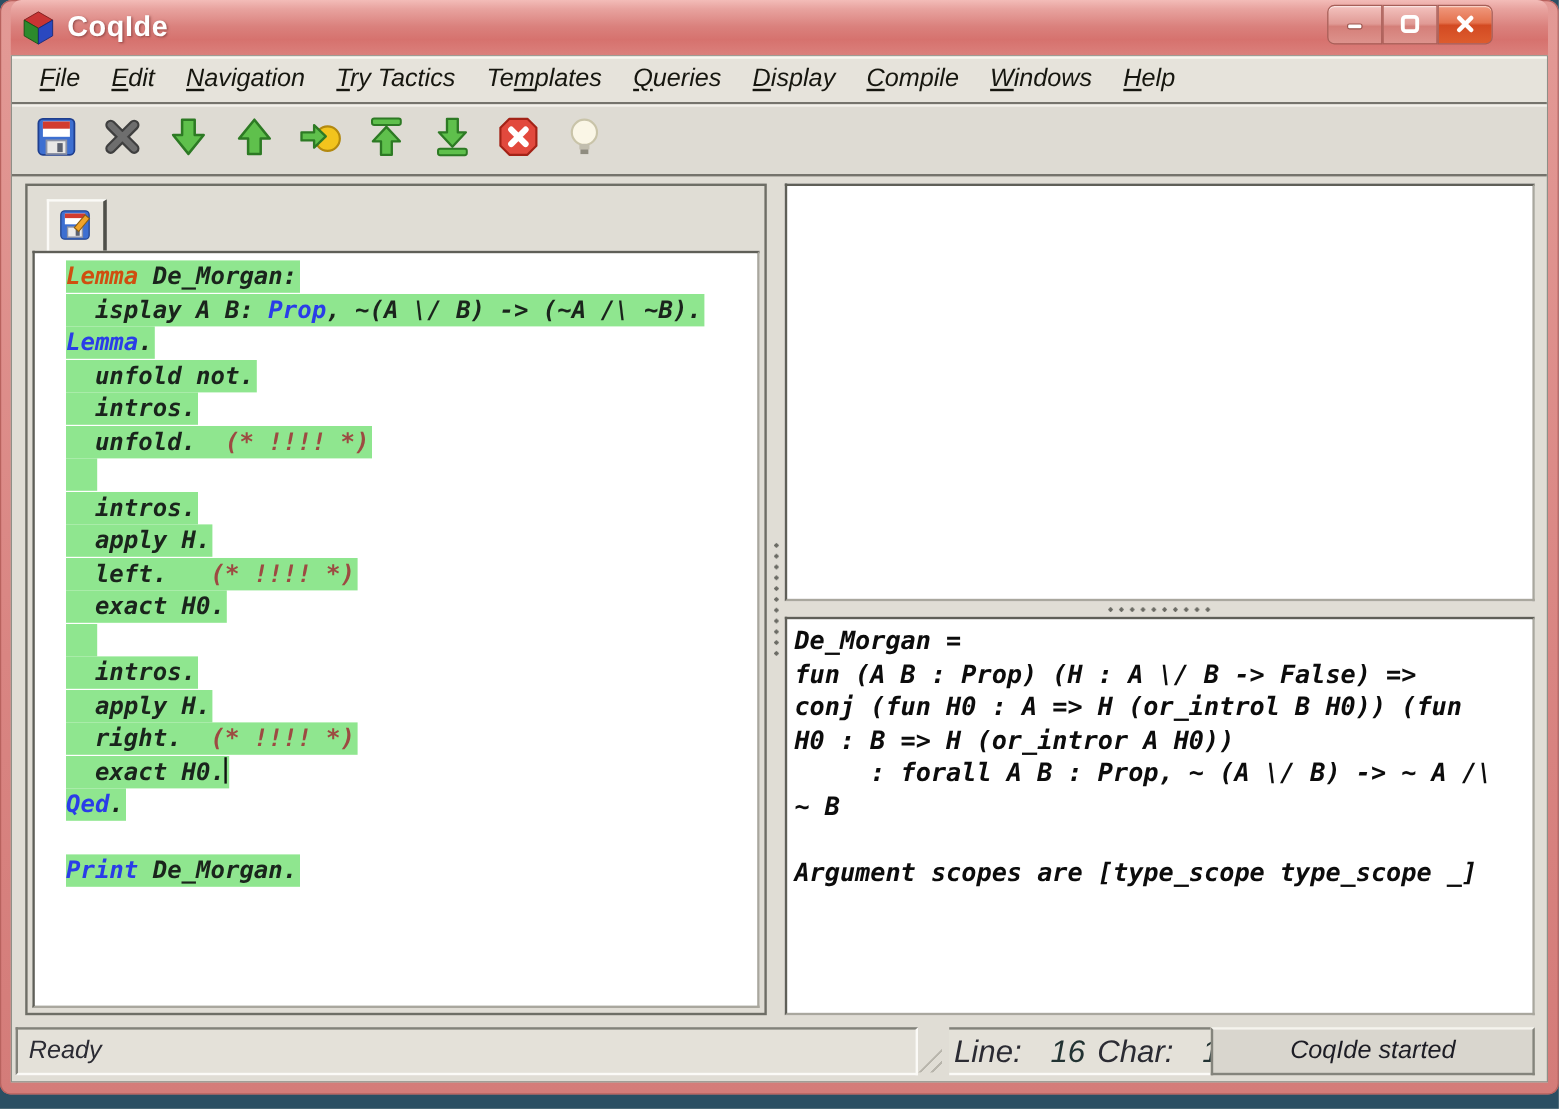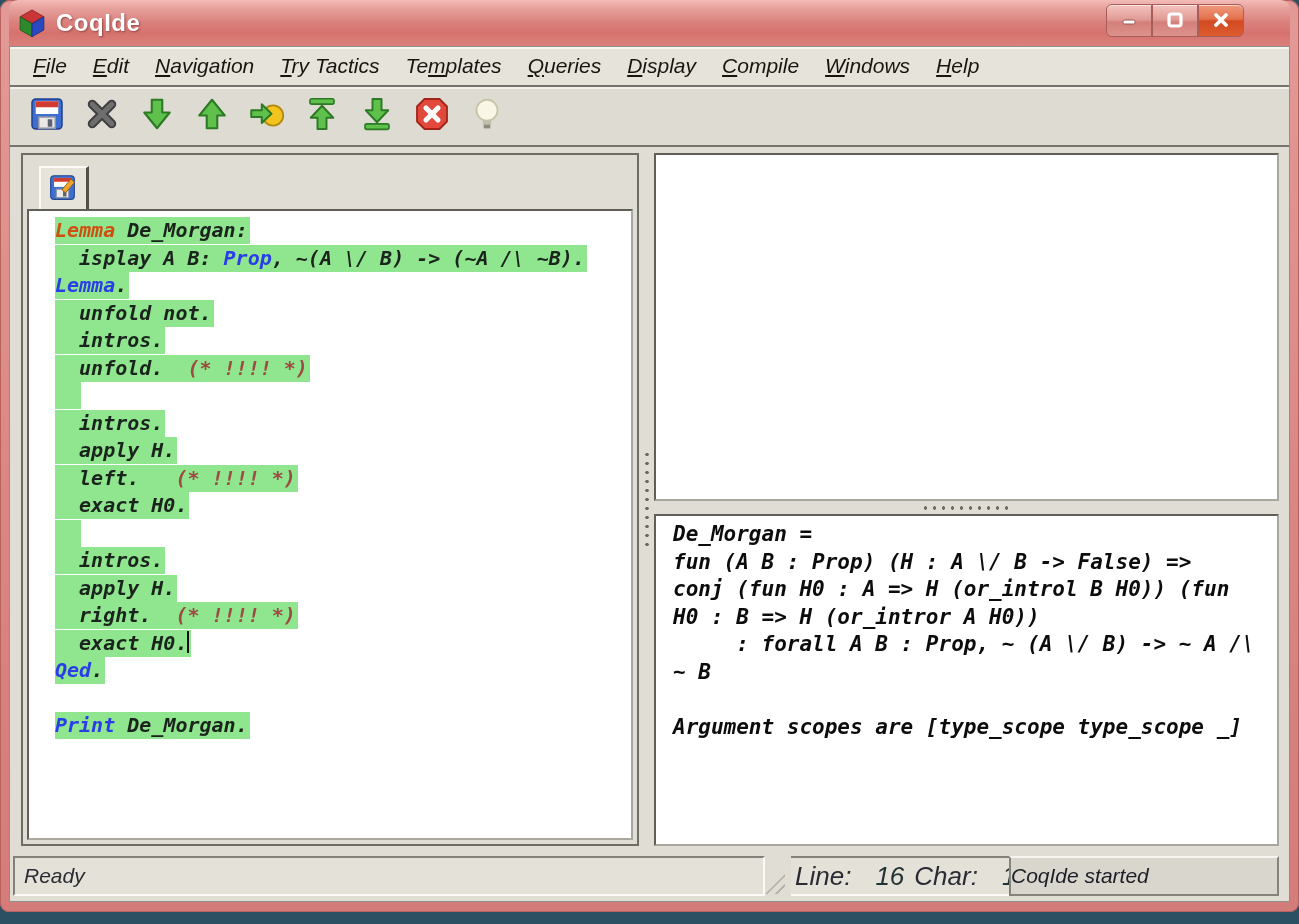--- a/index.html
+++ b/index.html
@@ -115,21 +115,21 @@
     background-image:radial-gradient(circle,#6b6b64 1.6px,transparent 1.9px);
     background-size:9px 4px;
   }
   .messages-panel {
     flex:1 1 auto; background:#fff;
     border:2px solid; border-color:#5f5f58 #a9a79e #a9a79e #5f5f58;
     padding:5px 4px 0 6px; overflow:hidden;
     font-family:"DejaVu Sans Mono", monospace; font-weight:bold; font-size:21px; line-height:27.5px;
     color:#0c0c0c;
   }
-  .msg-line { white-space:pre;margin-left:11px; }
+  .msg-line { white-space:pre; }
 
   
   .statusbar { height:47px; flex:0 0 auto; display:flex; align-items:stretch; padding:2px 10px 5px 3px; }
   .status-ready {
     flex:1 1 auto; display:flex; align-items:center; padding-left:9px;
     border-top:2px solid #82827a; border-left:2px solid #82827a;
     border-bottom:2px solid #fbfaf7; border-right:2px solid #fbfaf7;
     background:#e4e1d9; font-size:21px; color:#2b2b33;
   }
   .status-grip { width:26px; display:flex; align-items:flex-end; }
@@ -139,21 +139,21 @@
     clip-path:polygon(100% 0,0 100%,100% 100%);
     opacity:.9;
   }
   .status-linechar {
     width:218px; display:flex; align-items:center; gap:0;
     background:#e4e1d9; font-size:26px; color:#2b2b33; padding-left:4px;
     border-top:2px solid #82827a; border-bottom:2px solid #fbfaf7;
   }
   .status-linechar .val { margin:0 10px 0 24px; color:#233; }
   .status-app {
-    width:270px; display:flex; align-items:center; 
+    width:270px; display:flex; align-items:center; justify-content:center;
     background:#d9d6ce; font-size:21px; color:#1d1d25;
     border:2px solid; border-color:#f6f4ee #84847c #84847c #84847c;
   }
 </style>
 </head>
 <body>
 
 <div class="window">
 
   <div class="titlebar">

